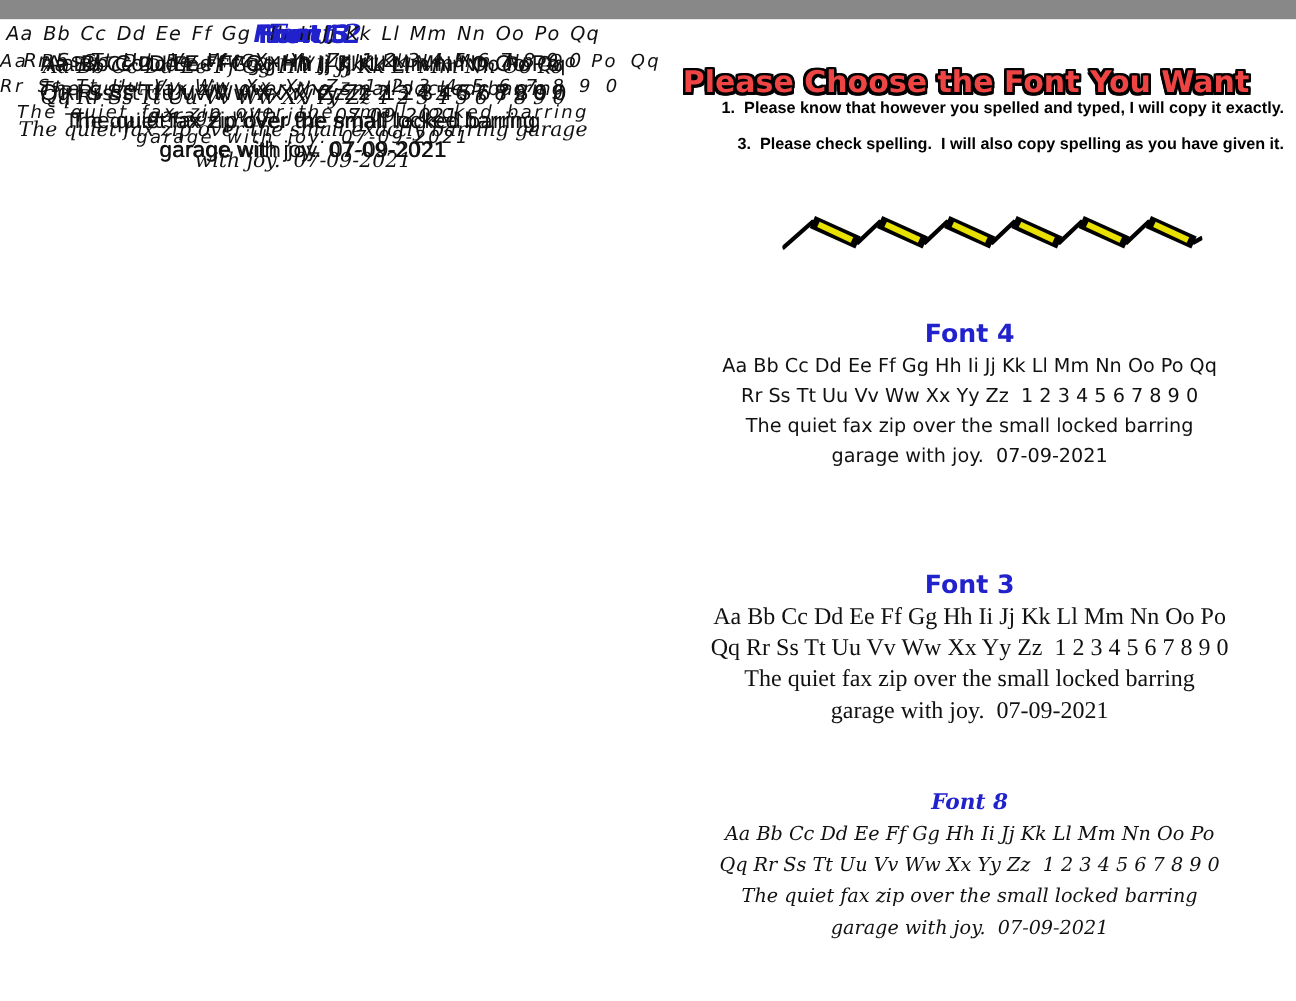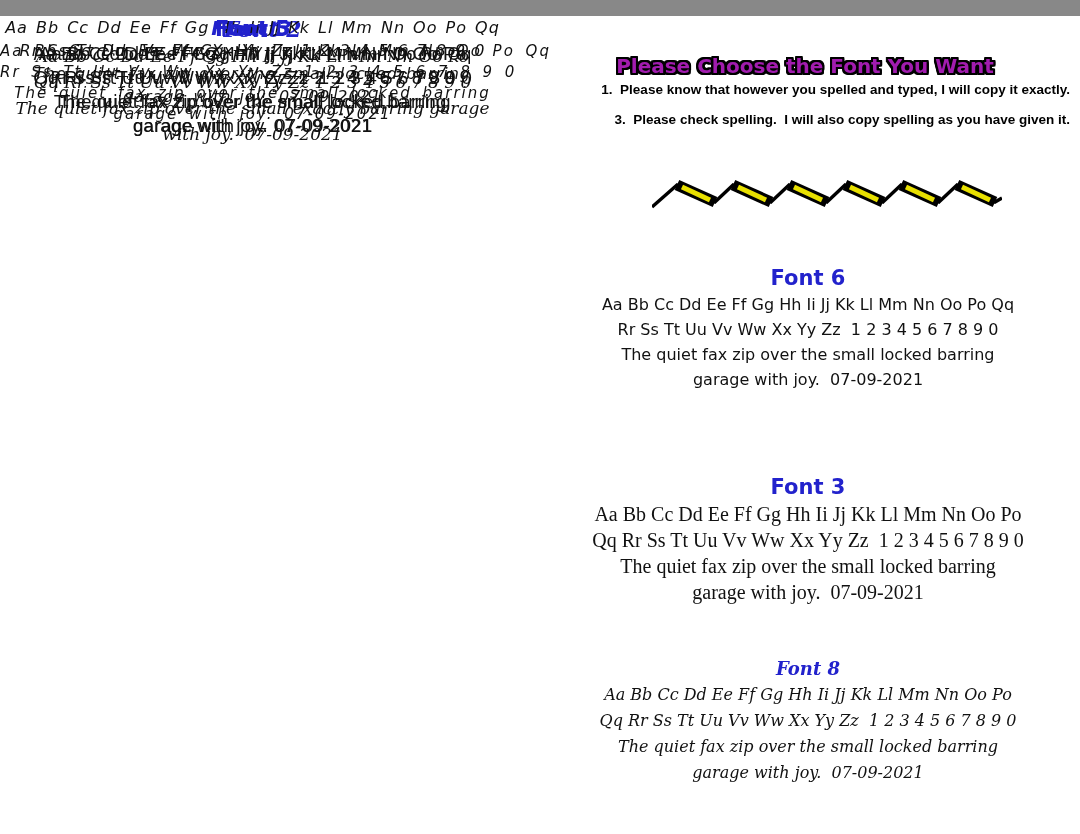--- a/index.html
+++ b/index.html
@@ -42,22 +42,22 @@
   #s7 .hd{font-size:21px;line-height:27px;font-family:"DejaVu Sans",sans-serif;}
   #s7 .ln{font-size:20px;line-height:26px;font-family:"Liberation Serif",serif;}
 
   #s8{left:548px;top:639px;width:520px;}
   #s8 .hd{font-size:18px;line-height:27px;font-family:"DejaVu Serif",serif;font-style:italic;}
   #s8 .ln{font-size:16px;line-height:26px;font-family:"DejaVu Serif",serif;font-style:italic;}
 
   
   .title{
     position:absolute;left:545px;top:38px;width:520px;text-align:center;
-    font-family:"DejaVu Sans",sans-serif;font-weight:bold;font-size:20px;
-    color:#a21caf;letter-spacing:0px;
+    font-family:"DejaVu Sans",sans-serif;font-weight:bold;font-size:25px;
+    color:#ef4444;letter-spacing:0px;
     text-shadow:
       -2px -2px 0 #000, 2px -2px 0 #000, -2px 2px 0 #000, 2px 2px 0 #000,
       -2px 0 0 #000, 2px 0 0 #000, 0 -2px 0 #000, 0 2px 0 #000,
       -1px -2px 0 #000, 1px -2px 0 #000, -1px 2px 0 #000, 1px 2px 0 #000,
       -2px 1px 0 #000, 2px 1px 0 #000, -2px -1px 0 #000, 2px -1px 0 #000;
   }
   .notes{
     position:absolute;left:558px;top:66px;width:512px;text-align:right;
     font-family:"Liberation Sans",sans-serif;font-weight:bold;font-size:13.5px;
     color:#000;
@@ -137,21 +137,21 @@
       <line x1="30" y1="8" x2="58" y2="21"></line>
       <line x1="86" y1="8" x2="114" y2="21"></line>
       <line x1="142" y1="8" x2="170" y2="21"></line>
       <line x1="198" y1="8" x2="226" y2="21"></line>
       <line x1="254" y1="8" x2="282" y2="21"></line>
       <line x1="310" y1="8" x2="338" y2="21"></line>
     </g>
   </svg>
 
   <div class="sec" id="s6">
-    <div class="hd">Font 6</div>
+    <div class="hd">Font 4</div>
     <div class="ln">Aa Bb Cc Dd Ee Ff Gg Hh Ii Jj Kk Ll Mm Nn Oo Po Qq</div>
     <div class="ln">Rr Ss Tt Uu Vv Ww Xx Yy Zz  1 2 3 4 5 6 7 8 9 0</div>
     <div class="ln">The quiet fax zip over the small locked barring</div>
     <div class="ln">garage with joy.  07-09-2021</div>
   </div>
 
   <div class="sec" id="s7">
     <div class="hd">Font 3</div>
     <div class="ln">Aa Bb Cc Dd Ee Ff Gg Hh Ii Jj Kk Ll Mm Nn Oo Po</div>
     <div class="ln">Qq Rr Ss Tt Uu Vv Ww Xx Yy Zz  1 2 3 4 5 6 7 8 9 0</div>

